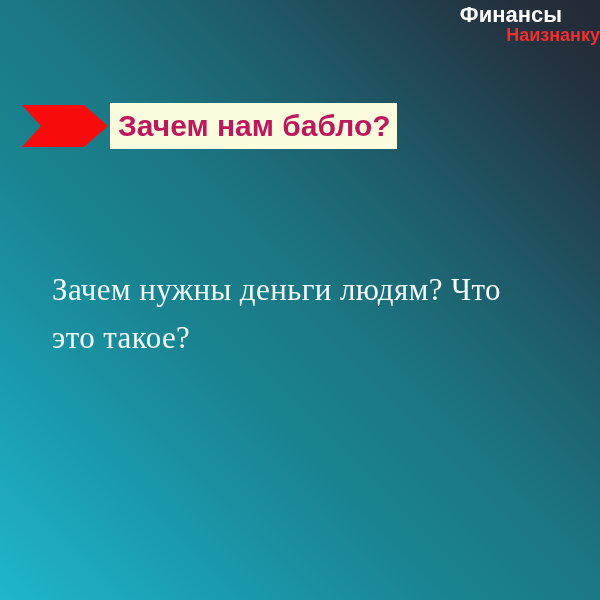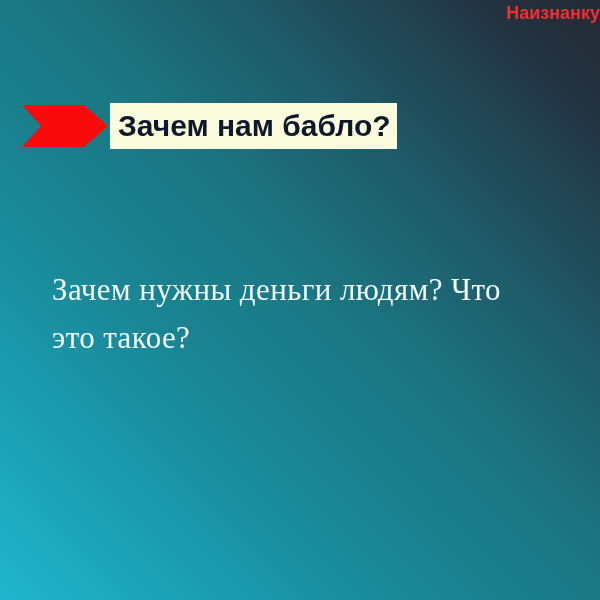--- a/index.html
+++ b/index.html
@@ -81,21 +81,21 @@
     background: #fbfbdd;
     display: flex;
     align-items: center;
     padding: 0 6px 0 8px;
     box-sizing: border-box;
   }
   .title-text {
     font-family: "Liberation Sans", sans-serif;
     font-weight: bold;
     font-size: 30px;
-    color: #0f172a;
+    color: #be185d;
     white-space: nowrap;
     line-height: 1;
   }
 
   
   .body-block {
     position: absolute;
     left: 52px;
     top: 266px;
     width: 560px;
@@ -108,20 +108,21 @@
     white-space: nowrap;
     letter-spacing: 0.4px;
   }
 </style>
 </head>
 <body>
 
 <div id="slide">
 
   <div class="logo">
+    <span class="logo-line1">Финансы</span>
     <span class="logo-line2">Наизнанку</span>
   </div>
 
   <div class="title-row">
     <div class="arrow"></div>
     <div class="title-band">
       <span class="title-text">Зачем нам бабло?</span>
     </div>
   </div>
 

